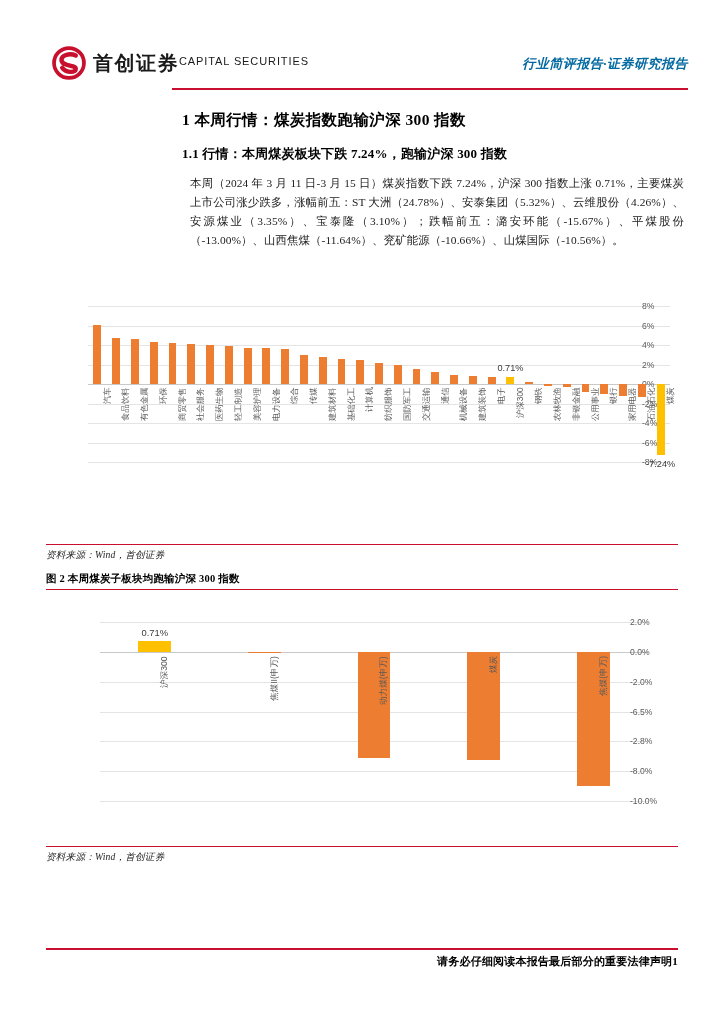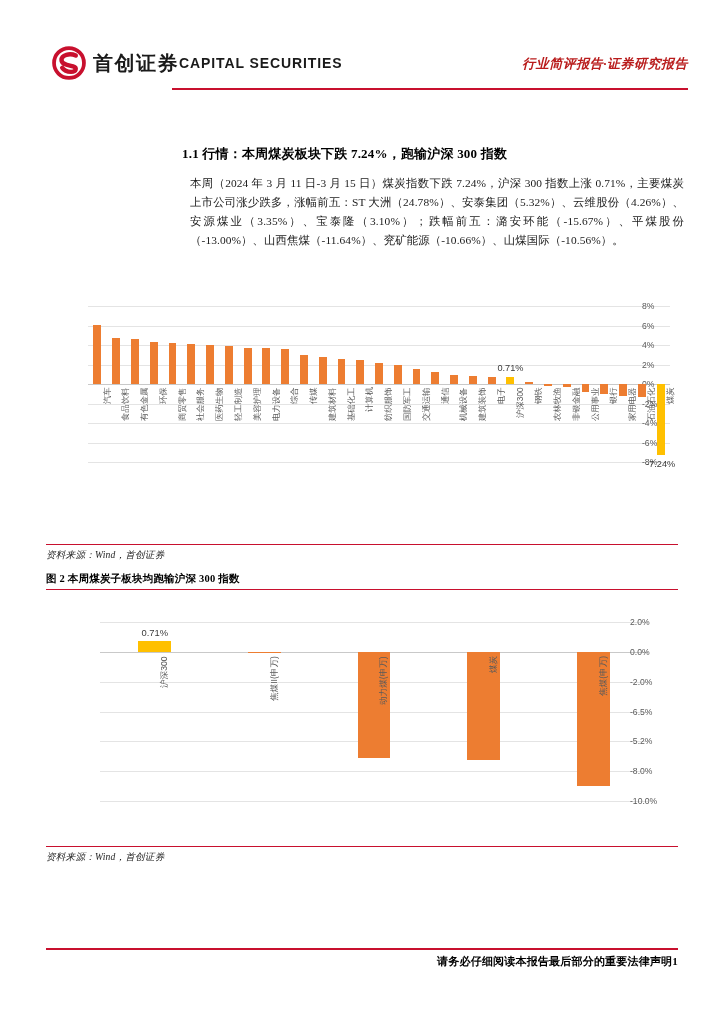--- a/index.html
+++ b/index.html
@@ -16,27 +16,27 @@
   .header { position: absolute; left: 0; top: 0; width: 724px; height: 96px; }
   .logo-wrap { position: absolute; left: 52px; top: 46px; display: flex; align-items: center; gap: 7px; }
   .logo-mark { width: 34px; height: 34px; flex: none; }
   .logo-text { display: flex; line-height: 1; }
   .logo-cn {
     font-family: "Liberation Sans", "DejaVu Sans", sans-serif;
     font-size: 20px; font-weight: 700; letter-spacing: 1.5px; color: #1a1a1a;
   }
   .logo-en {
     font-family: "Liberation Sans", "DejaVu Sans", sans-serif;
-    font-size: 14px; font-weight: 700; letter-spacing: 0.9px; color: #1a1a1a;
+    font-size: 11px; font-weight: 400; letter-spacing: 0.9px; color: #1a1a1a;
     margin-top: 3px;
   }
   .header-right {
     position: absolute; right: 36px; top: 55px;
     font-family: "Liberation Serif", "DejaVu Serif", serif;
-    font-size: 13px; font-weight: 700; font-style: italic; color: #b91c1c;
+    font-size: 13px; font-weight: 700; font-style: italic; color: #0369a1;
     letter-spacing: 0.5px;
   }
   .header-rule {
     position: absolute; left: 172px; top: 88px; width: 516px; height: 2.2px;
     background: #c8102e;
   }
 
   
   .h1 {
     position: absolute; left: 182px; top: 110px;
@@ -114,20 +114,21 @@
       </svg>
       <div class="logo-text">
         <span class="logo-cn">首创证券</span>
         <span class="logo-en">CAPITAL SECURITIES</span>
       </div>
     </div>
     <div class="header-right">行业简评报告·证券研究报告</div>
     <div class="header-rule"></div>
   </div>
 
+  <div class="h1">1 本周行情：煤炭指数跑输沪深 300 指数</div>
   <div class="h2">1.1 行情：本周煤炭板块下跌 7.24%，跑输沪深 300 指数</div>
   <div class="para">本周（2024 年 3 月 11 日-3 月 15 日）煤炭指数下跌 7.24%，沪深 300 指数上涨 0.71%，主要煤炭上市公司涨少跌多，涨幅前五：ST 大洲（24.78%）、安泰集团（5.32%）、云维股份（4.26%）、安源煤业（3.35%）、宝泰隆（3.10%）；跌幅前五：潞安环能（-15.67%）、平煤股份（-13.00%）、山西焦煤（-11.64%）、兖矿能源（-10.66%）、山煤国际（-10.56%）。</div>
 
   <div class="chart" id="chart1" style="left:46px; top:292px; width:632px; height:250px;">
       <div class="gridline" style="left: 42px; width: 582px; top: 14px;"></div>
       <div class="ytick" style="top: 14px; width: 36px;">8%</div>
       <div class="gridline" style="left: 42px; width: 582px; top: 33.5px;"></div>
       <div class="ytick" style="top: 33.5px; width: 36px;">6%</div>
       <div class="gridline" style="left: 42px; width: 582px; top: 53px;"></div>
       <div class="ytick" style="top: 53px; width: 36px;">4%</div>
@@ -214,21 +215,21 @@
   <div class="chart" id="chart2" style="left:46px; top:596px; width:632px; height:245px;">
       <div class="gridline" style="left: 54px; width: 548px; top: 26px;"></div>
       <div class="ytick" style="top: 26px; width: 48px;">2.0%</div>
       <div class="zeroline" style="left: 54px; width: 548px; top: 55.8333px;"></div>
       <div class="ytick" style="top: 55.8333px; width: 48px;">0.0%</div>
       <div class="gridline" style="left: 54px; width: 548px; top: 85.6667px;"></div>
       <div class="ytick" style="top: 85.6667px; width: 48px;">-2.0%</div>
       <div class="gridline" style="left: 54px; width: 548px; top: 115.5px;"></div>
       <div class="ytick" style="top: 115.5px; width: 48px;">-6.5%</div>
       <div class="gridline" style="left: 54px; width: 548px; top: 145.333px;"></div>
-      <div class="ytick" style="top: 145.333px; width: 48px;">-5.2%</div>
+      <div class="ytick" style="top: 145.333px; width: 48px;">-2.8%</div>
       <div class="gridline" style="left: 54px; width: 548px; top: 175.167px;"></div>
       <div class="ytick" style="top: 175.167px; width: 48px;">-8.0%</div>
       <div class="gridline" style="left: 54px; width: 548px; top: 205px;"></div>
       <div class="ytick" style="top: 205px; width: 48px;">-10.0%</div>
       <div class="bar" title="沪深300 0.71%" style="left: 92.36px; top: 45.2425px; width: 32.88px; height: 10.5908px; background: rgb(255, 192, 0);"></div>
       <div class="cat-label" style="font-size: 8.6px; left: 113.1px; top: 91.8333px; transform-origin: left top; transform: rotate(-90deg); direction: ltr;">沪深300</div>
       <div class="bar" title="焦煤II(申万) -0.1%" style="left: 201.96px; top: 55.8333px; width: 32.88px; height: 1.49167px; background: rgb(237, 125, 49);"></div>
       <div class="cat-label" style="font-size: 8.6px; left: 222.7px; top: 104.833px; transform-origin: left top; transform: rotate(-90deg); direction: ltr;">焦煤II(申万)</div>
       <div class="bar" title="动力煤(申万) -7.1%" style="left: 311.56px; top: 55.8333px; width: 32.88px; height: 105.908px; background: rgb(237, 125, 49);"></div>
       <div class="cat-label" style="font-size: 8.6px; left: 332.3px; top: 108.833px; transform-origin: left top; transform: rotate(-90deg); direction: ltr;">动力煤(申万)</div>

